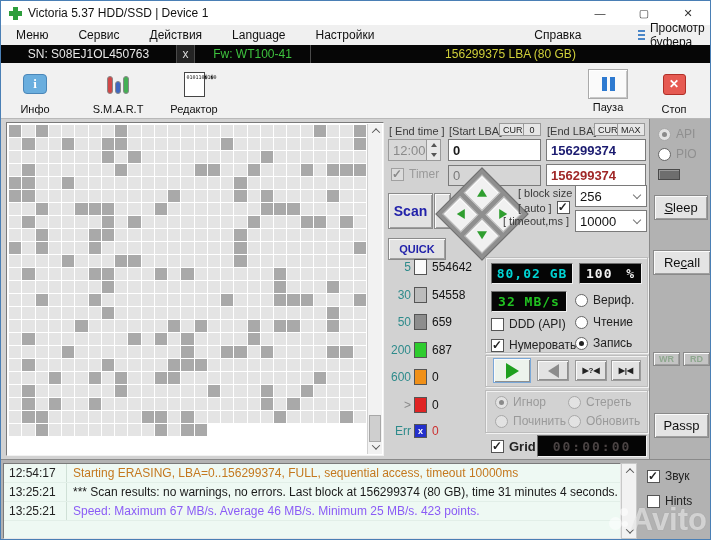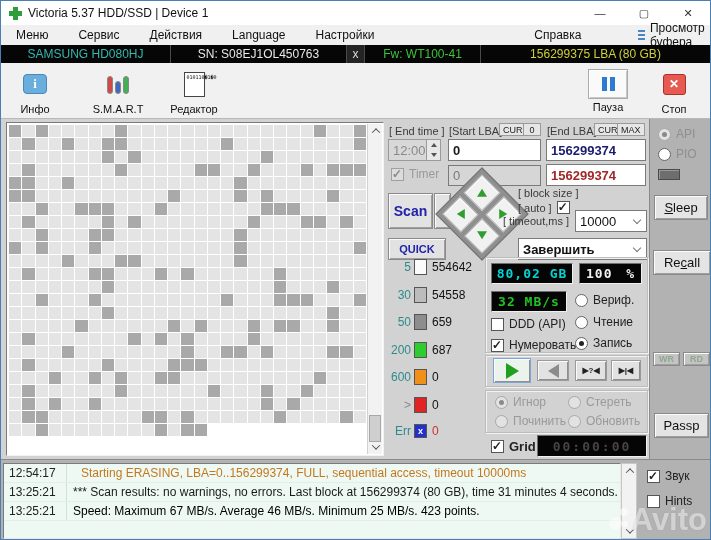--- a/index.html
+++ b/index.html
@@ -161,21 +161,20 @@
     <span class="mitem">Language</span>
     <span class="mitem">Настройки</span>
     <span class="mitem help">Справка</span>
     <span class="bufview">
       <span class="buficon"></span>
       <span>Просмотр буфера</span>
     </span>
   </div>
 
   <div class="devbar">
-    <span class="dseg" style="width: 170px; color: rgb(53, 184, 176);">SAMSUNG HD080HJ</span>
     <span class="dseg" style="width: 176px; color: rgb(232, 232, 232);">SN: S08EJ1OL450763</span>
     <span class="dseg xseg" style="width:18px;color:#dcdcdc;">x</span>
     <span class="dseg" style="width: 116px; color: rgb(62, 194, 62);">Fw: WT100-41</span>
     <span class="dseg" style="flex: 1 1 0%; border-right: none; color: rgb(207, 207, 58);">156299375 LBA (80 GB)</span>
   </div>
 
   <div class="toolbar">
     <div class="tbtn" style="margin-left:8px;width:52px;">
       <span class="iconbox">
           <span class="ic-info"></span>
@@ -928,27 +927,27 @@
         <span class="dcell">
             <i class="dtri down"></i>
           </span>
       </div>
 
       <span class="p lbl" style="left:133px;top:68px;">[ block size ]</span>
       <span class="p ctl-row" style="left:133px;top:82px;">
         <span class="lbl">[ auto ]</span>
         <span class="cb checked"></span>
       </span>
+      <span class="p combo" style="left:190px;top:66px;width:72px;height:22px;">
+        <span class="cv">256</span>
+          <span class="cchev"></span>
+      </span>
       <span class="p lbl" style="left:118px;top:96px;">[ timeout,ms ]</span>
       <span class="p combo" style="left:190px;top:91px;width:72px;height:22px;">
         <span class="cv">10000</span>
-          <span class="cchev"></span>
-      </span>
-      <span class="p combo" style="left:133px;top:119px;width:129px;height:22px;font-weight:bold;">
-        <span class="cv">Завершить</span>
           <span class="cchev"></span>
       </span>
 
       <div class="legrow" style="left:0;top:140px;">
         <span class="leglabel">5</span>
           <span class="swatch" style="background: rgb(251, 251, 251);"></span>
           <span class="legcount">554642</span>
       </div>
       <div class="legrow" style="left:0;top:168px;">
         <span class="leglabel">30</span>
@@ -1072,31 +1071,31 @@
       <span class="sbtn disabled" style="left:33px;top:233px;width:27px;height:14px;">RD</span>
       <span class="sbtn" style="left:4px;top:294px;width:55px;height:25px;">Passp</span>
     </div>
   </div>
 
   <div class="logarea">
     <div class="logbox">
       <div class="logrow">
         <span class="logtime">12:54:17</span>
           <span class="logsep"></span>
-        <span class="logmsg" style="color: rgb(196, 120, 30); margin-left: 8px;">Starting ERASING, LBA=0..156299374, FULL, sequential access, timeout 10000ms</span>
+        <span class="logmsg" style="color: rgb(196, 120, 30);">Starting ERASING, LBA=0..156299374, FULL, sequential access, timeout 10000ms</span>
       </div>
       <div class="logrow">
         <span class="logtime">13:25:21</span>
           <span class="logsep"></span>
         <span class="logmsg" style="color: rgb(26, 26, 26);">*** Scan results: no warnings, no errors. Last block at 156299374 (80 GB), time 31 minutes 4 seconds.</span>
       </div>
       <div class="logrow">
         <span class="logtime">13:25:21</span>
           <span class="logsep"></span>
-        <span class="logmsg" style="color: #000000;">Speed: Maximum 67 MB/s. Average 46 MB/s. Minimum 25 MB/s. 423 points.</span>
+        <span class="logmsg" style="color: #8b5cf6;">Speed: Maximum 67 MB/s. Average 46 MB/s. Minimum 25 MB/s. 423 points.</span>
       </div>
     </div>
     <div class="logscroll">
       <span class="sarrow" style="top:0;">
           <span class="chev up"></span>
         </span>
       <span class="sarrow" style="bottom:0;">
           <span class="chev down"></span>
         </span>
     </div>

